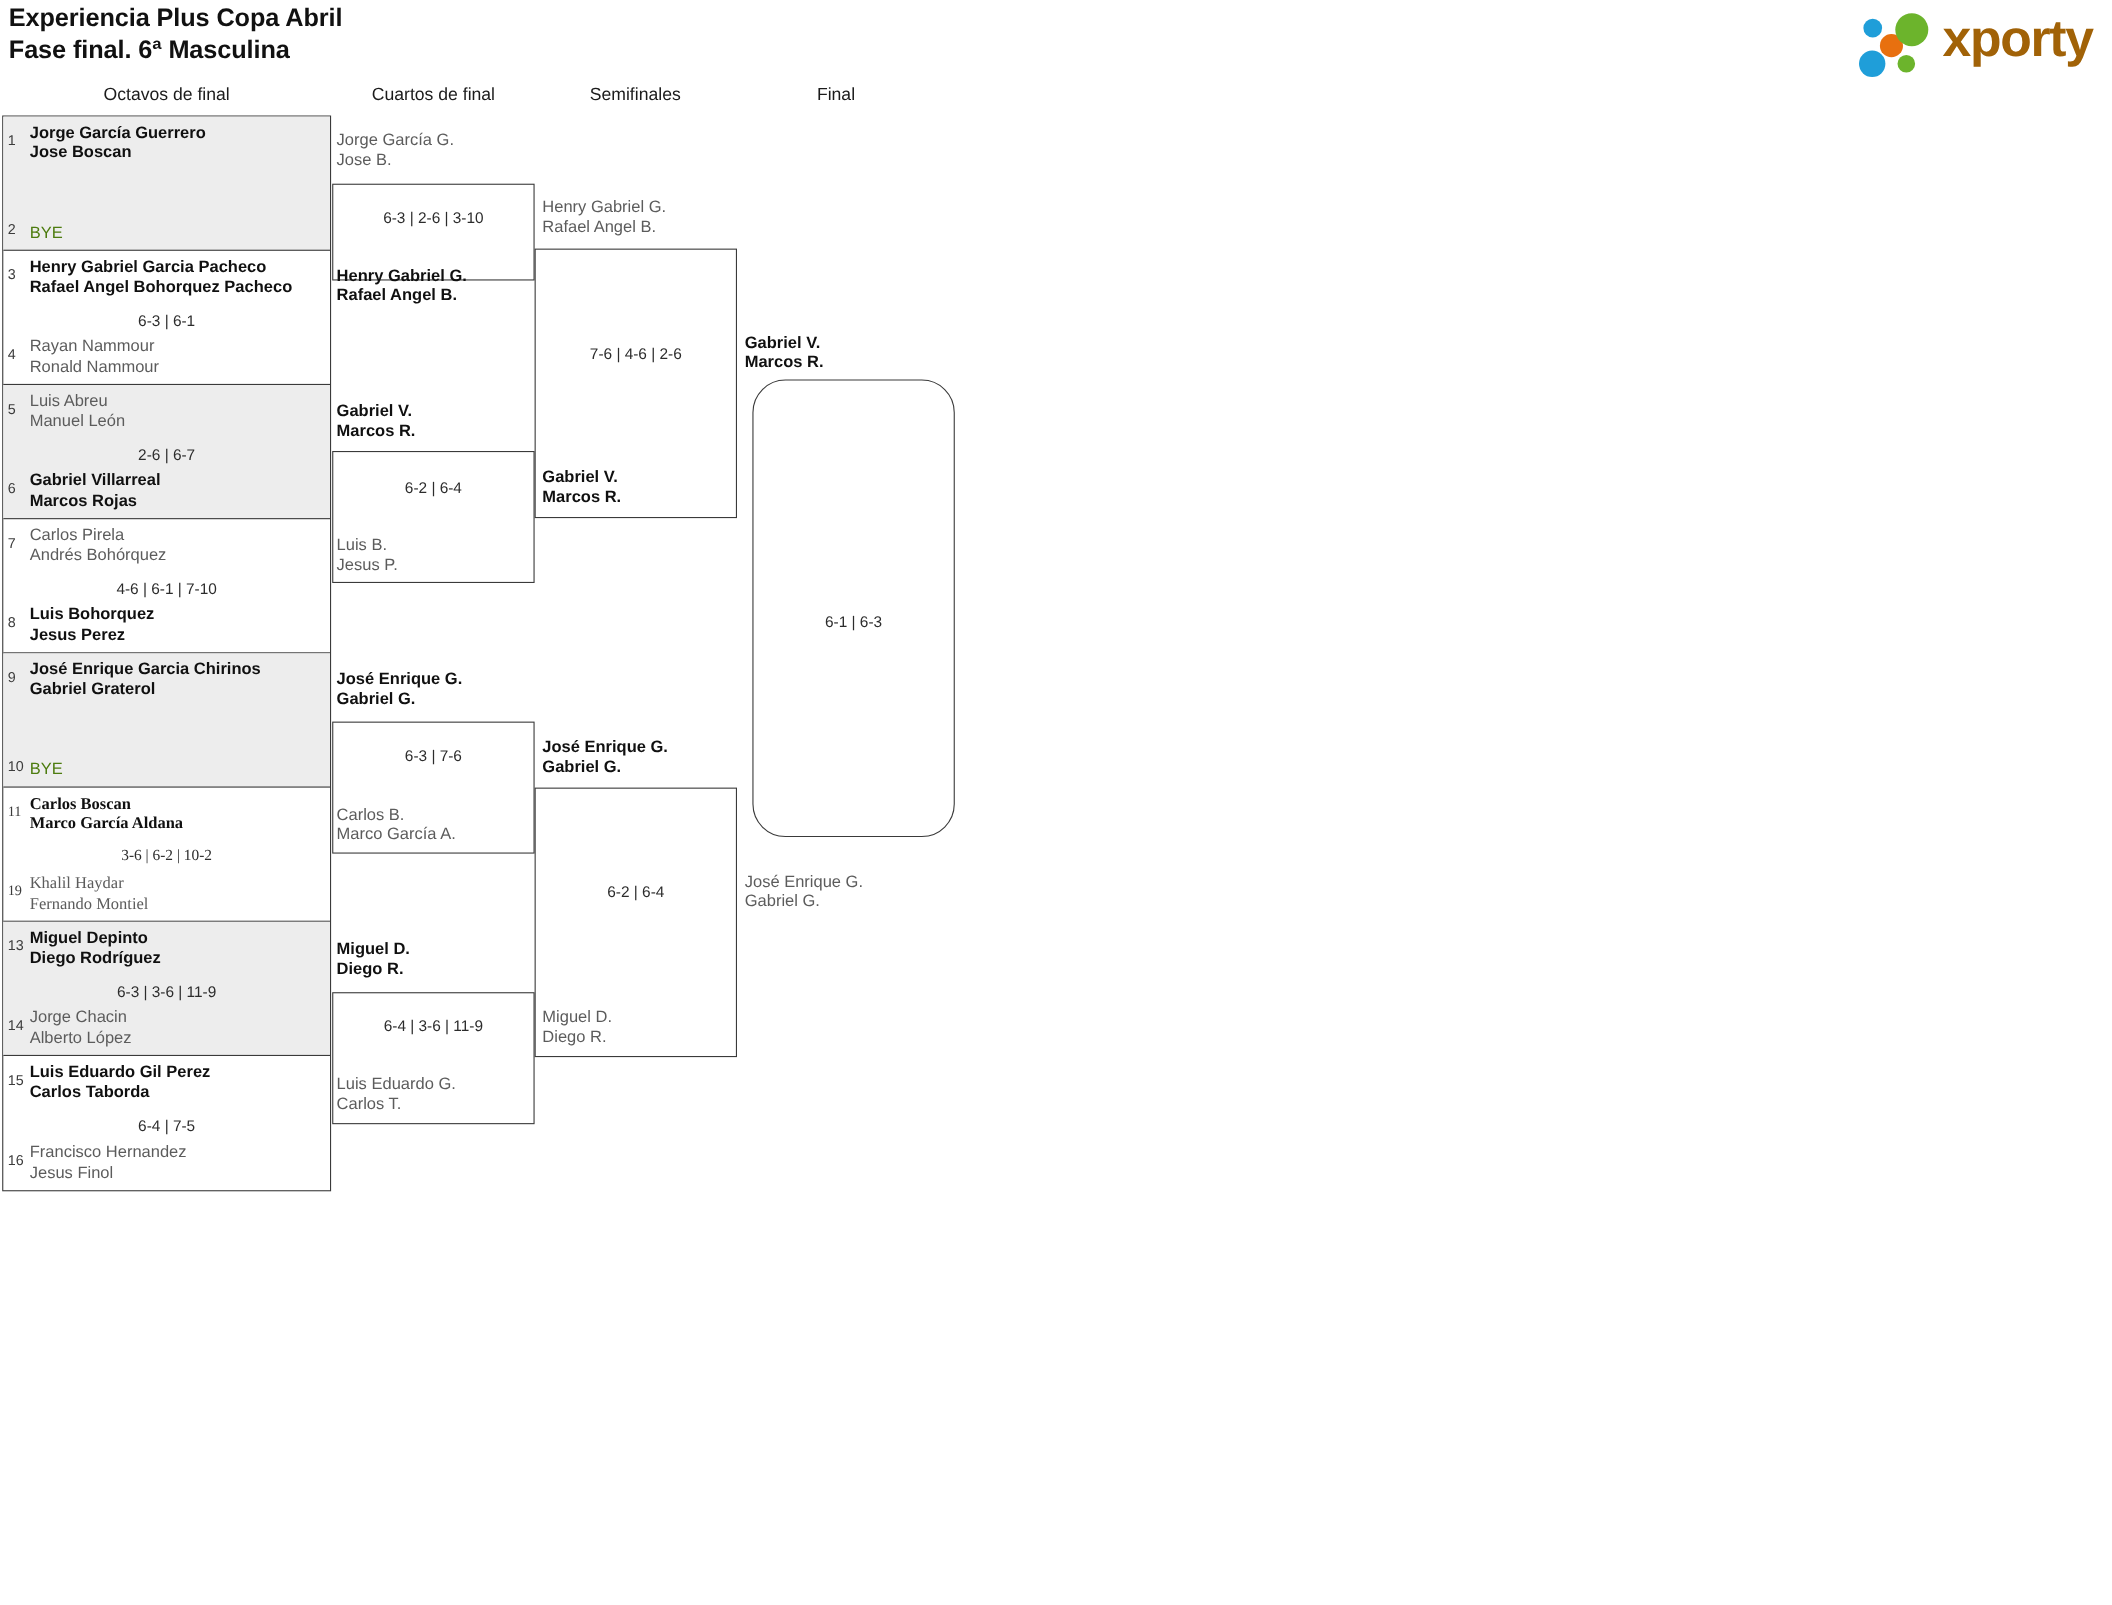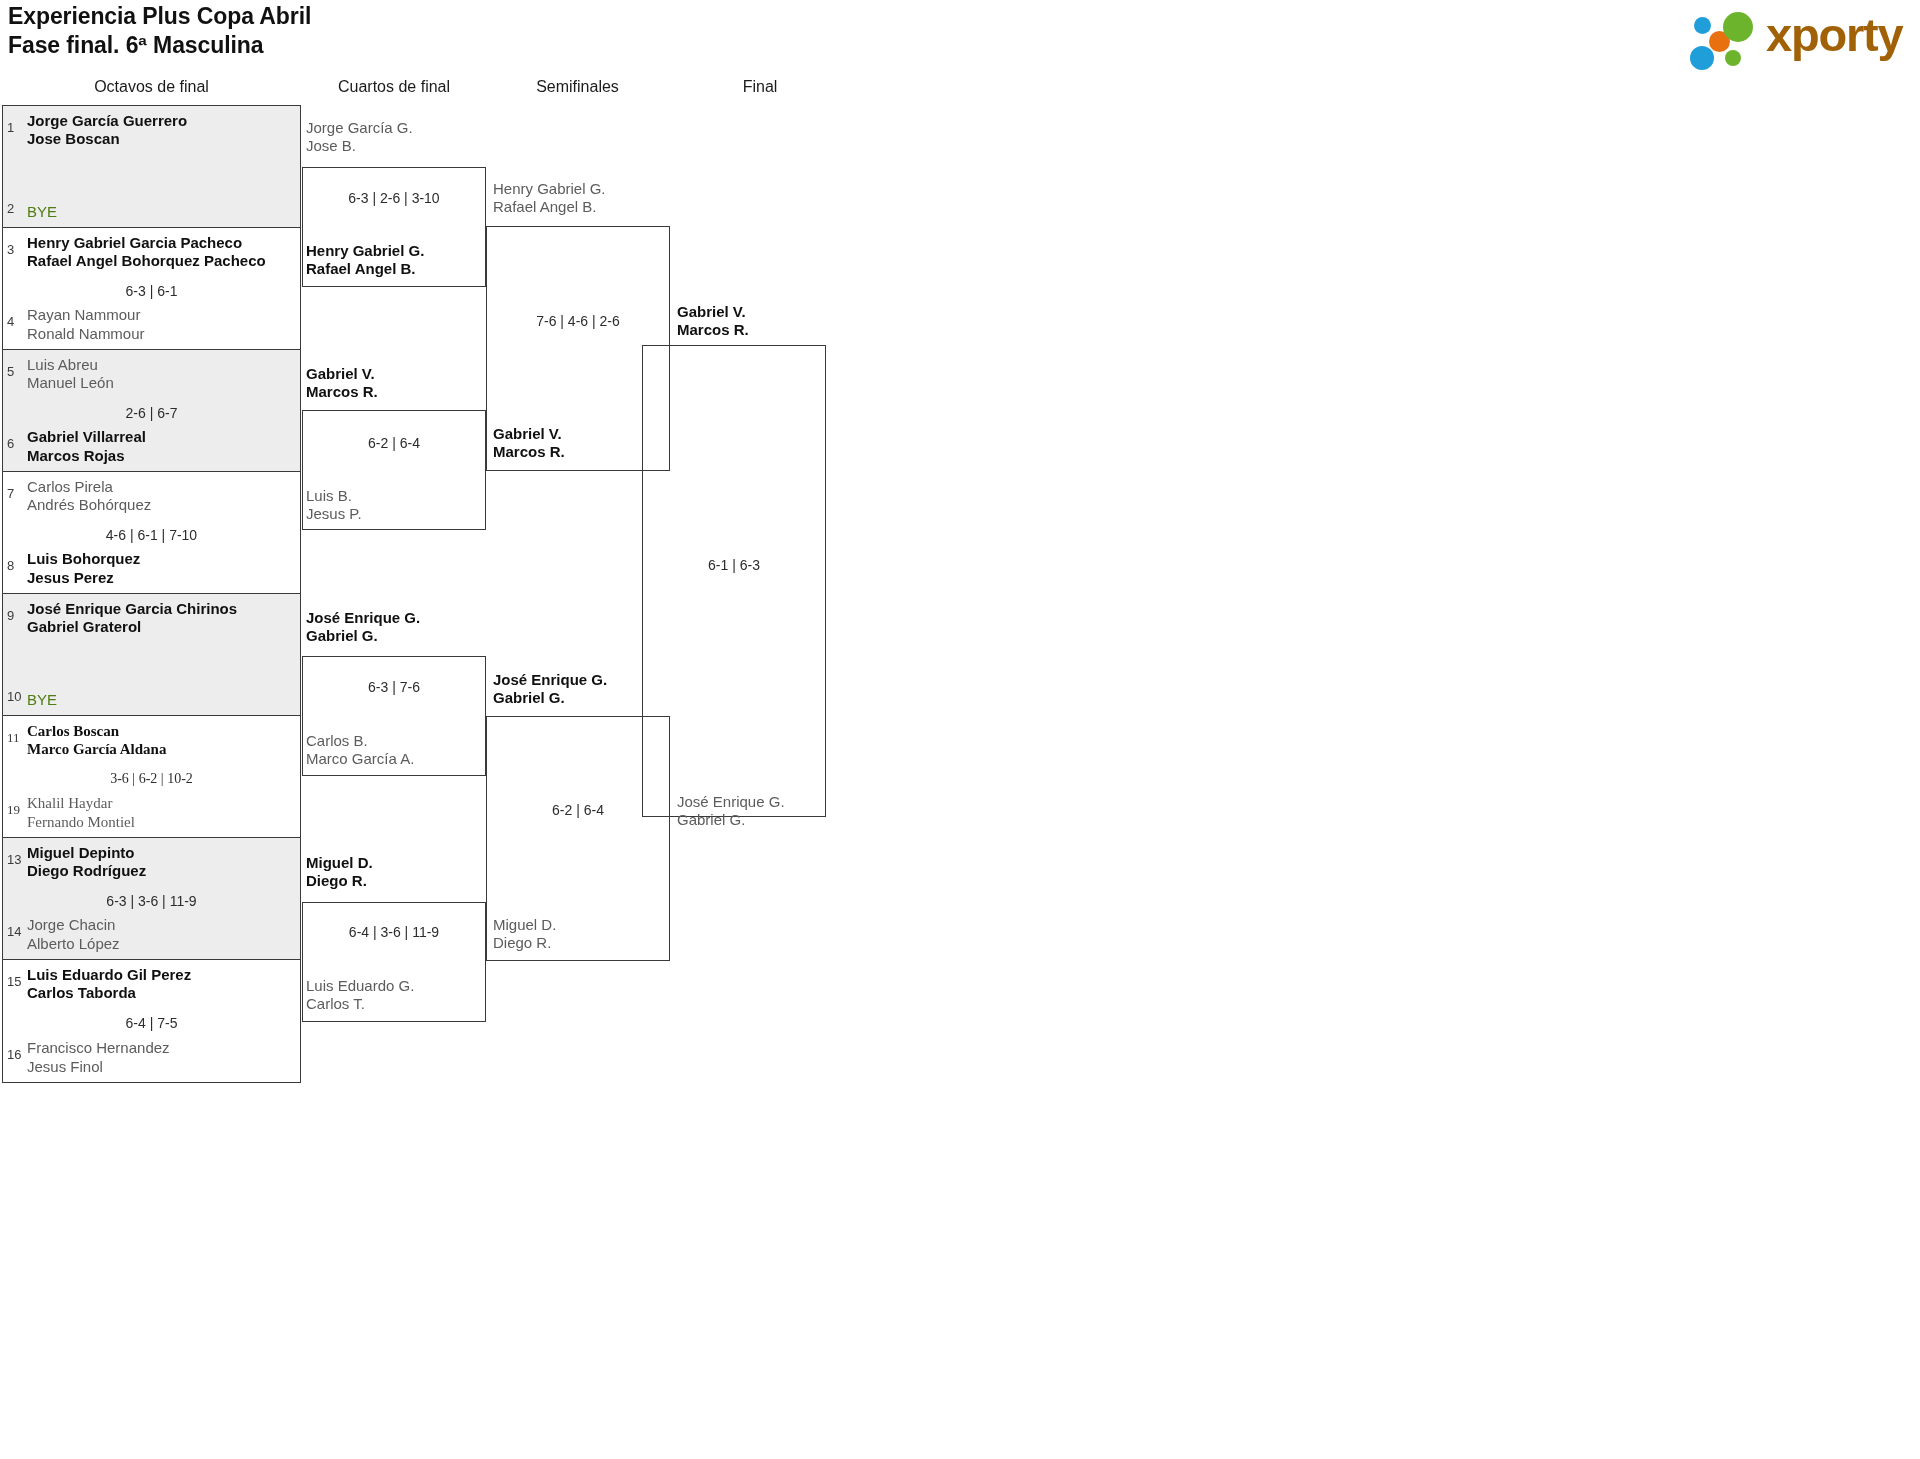--- a/index.html
+++ b/index.html
@@ -263,21 +263,21 @@
     <div class="r1-team bot">
       <span class="seed-num">16</span>
       <span class="team-names"><span>Francisco Hernandez</span><br><span>Jesus Finol</span></span>
     </div>
   </div>
 </div>
 
 <div class="match-team" style="left:306px; top:119px;">
   <span>Jorge García G.</span><br><span>Jose B.</span>
 </div>
-<div class="bracket-box" style="left:302px; top:167px; width:184px; height:120px;">
+<div class="bracket-box" style="left:302px; top:167px; width:184px; height:88px;">
   <div class="bracket-score" style="top:22px;">6-3 | 2-6 | 3-10</div>
 </div>
 <div class="match-team winner" style="left:306px; top:242px;">
   <span>Henry Gabriel G.</span><br><span>Rafael Angel B.</span>
 </div>
 
 <div class="match-team winner" style="left:306px; top:365px;">
   <span>Gabriel V.</span><br><span>Marcos R.</span>
 </div>
 <div class="bracket-box" style="left:302px; top:410px; width:184px; height:120px;">
@@ -323,18 +323,18 @@
 <div class="bracket-box" style="left:486px; top:716px; width:184px; height:245px;">
   <div class="bracket-score" style="top:85px;">6-2 | 6-4</div>
 </div>
 <div class="match-team" style="left:493px; top:916px;">
   <span>Miguel D.</span><br><span>Diego R.</span>
 </div>
 
 <div class="match-team winner" style="left:677px; top:303px;">
   <span>Gabriel V.</span><br><span>Marcos R.</span>
 </div>
-<div class="bracket-box" style="left:642px; top:345px; width:184px; height:472px;">
+<div class="bracket-box" style="left:684px; top:345px; width:184px; height:416px;border-radius:30px;">
   <div class="bracket-score" style="top:211px;">6-1 | 6-3</div>
 </div>
 <div class="match-team" style="left:677px; top:793px;">
   <span>José Enrique G.</span><br><span>Gabriel G.</span>
 </div>
 
 </body></html>

